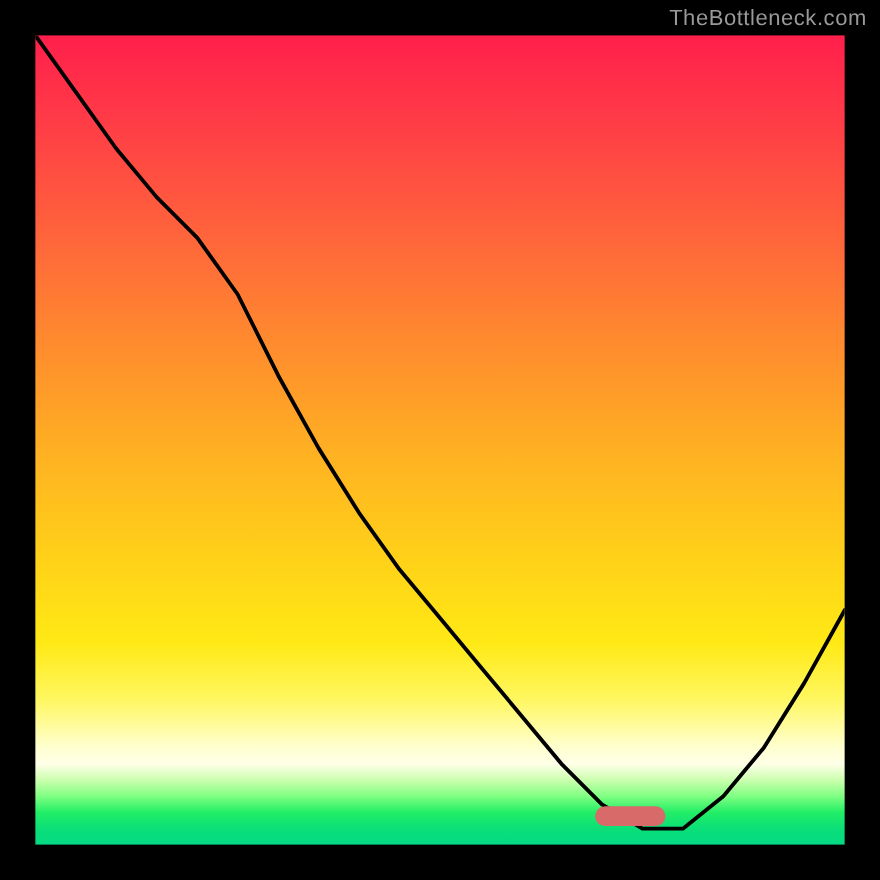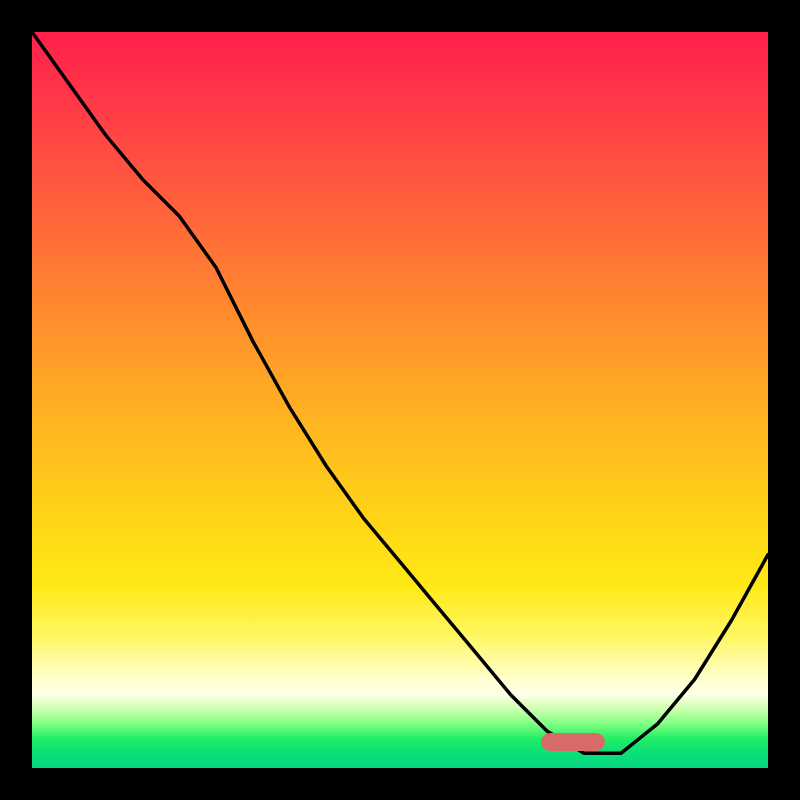--- a/index.html
+++ b/index.html
@@ -69,20 +69,21 @@
     border-radius: 9px;
     height: 18px;
     width: 64px;
   }
 </style>
 </head>
 <body>
 
 <div class="frame">
 
+  <div class="watermark">TheBottleneck.com</div>
 
   <div class="plot-area">
     <div class="gradient"></div>
 
     <svg class="curve" viewBox="0 0 736 736" preserveAspectRatio="none">
       <path id="curve-path" fill="none" stroke="#000" stroke-width="3.5" stroke-linecap="round" stroke-linejoin="round" d="M0.0 0.0 L36.8 51.5 L73.6 103.0 L110.4 147.2 L147.2 184.0 L184.0 235.5 L220.8 309.1 L257.6 375.4 L294.4 434.2 L331.2 485.8 L368.0 529.9 L404.8 574.1 L441.6 618.2 L478.4 662.4 L515.2 699.2 L552.0 721.3 L588.8 721.3 L625.6 691.8 L662.4 647.7 L699.2 588.8 L736.0 522.6"></path>
     </svg>
 
     <div id="marker" class="marker" style="left: 508.96px; top: 701.24px;"></div>
   </div>

